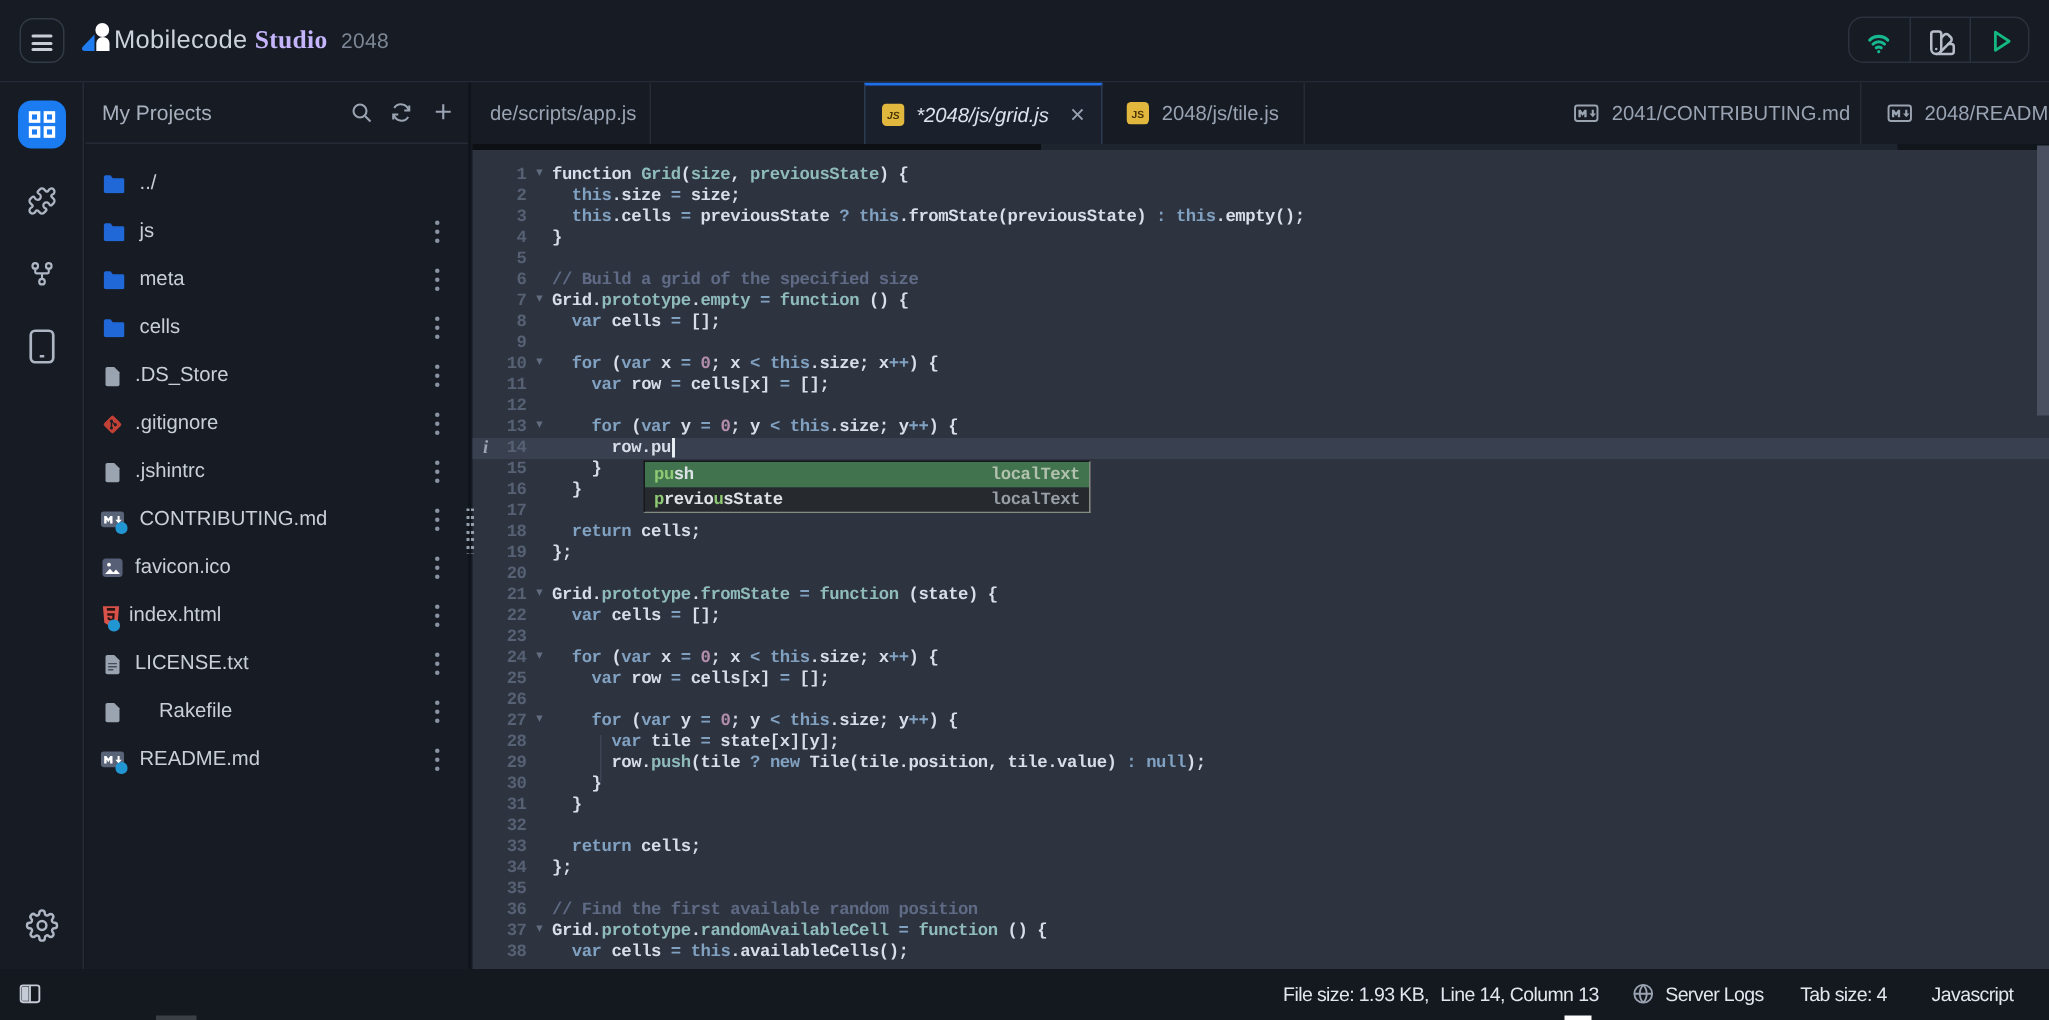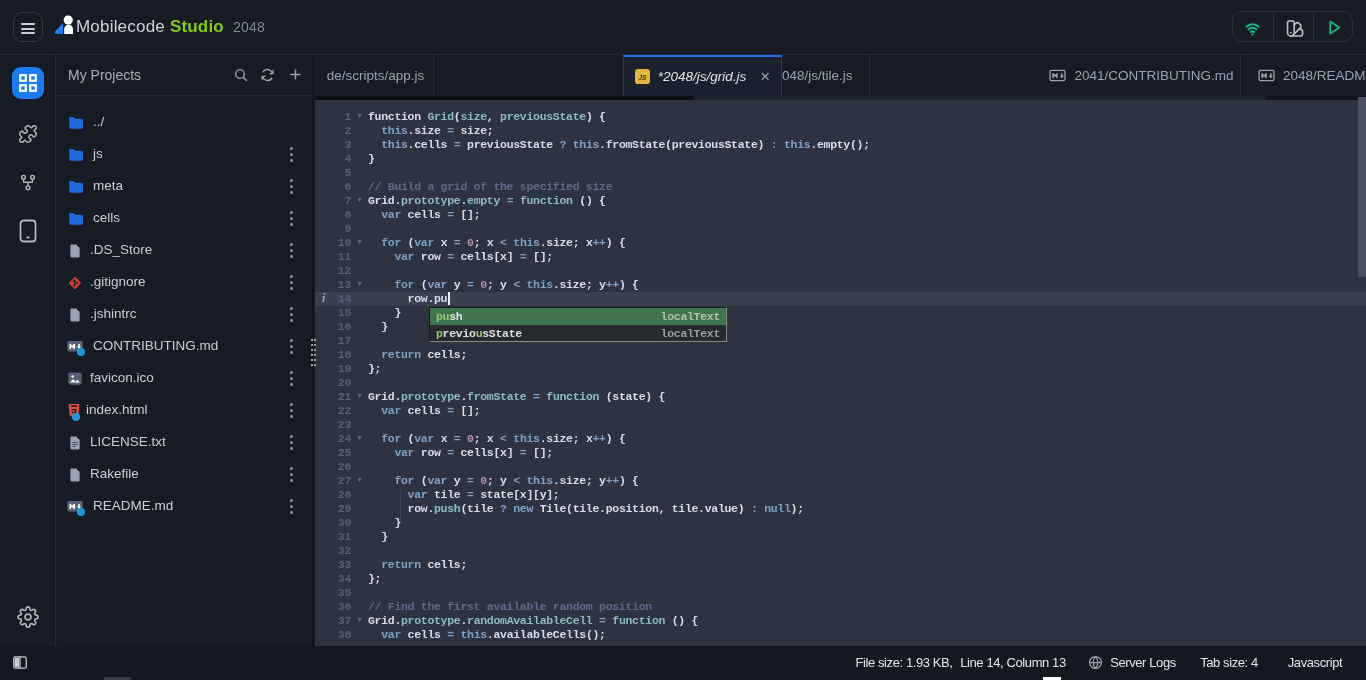--- a/index.html
+++ b/index.html
@@ -6,21 +6,21 @@
   html,body { width:1366px; height:680px; overflow:hidden; background:#151a23;
     font-family:"Liberation Sans", sans-serif; }
   .abs { position:absolute; }
   
   #topbar { position:absolute; left:0; top:0; width:1366px; height:55px;
     background:#161b24; border-bottom:1px solid #242b36; }
   #hamb { position:absolute; left:13px; top:12px; width:30px; height:30px;
     border:1px solid #323a46; border-radius:9px; }
   #hamb i { position:absolute; left:7px; width:14px; height:2px; background:#c8cdd6; border-radius:1px; }
   #brand { position:absolute; left:76px; top:17px; font-size:17px; color:#ccd3dc; letter-spacing:.2px; }
-  #brand b { color:#84cc16; }
+  #brand b { color:#c4b5fd;font-family:Liberation Serif, serif; }
   #brand .ver { color:#7d8795; font-size:14px; margin-left:9px; font-weight:400; }
   
   #btng { position:absolute; left:1232px; top:11px; width:121px; height:31px;
     border:1px solid #2b323e; border-radius:10px; }
   #btng .sep { position:absolute; top:0; width:1px; height:29px; background:#2b323e; }
   
   #rail { position:absolute; left:0; top:55px; width:56px; height:591px;
     background:#161b24; border-right:1px solid #242b36; }
   #railbtn { position:absolute; left:12px; top:12px; width:32px; height:32px;
     background:#1a7cf0; border-radius:9px; }
@@ -34,21 +34,21 @@
   .dots { position:absolute; left:232px; top:8px; width:4px; height:16px; }
   .dots i { position:absolute; left:1px; width:3px; height:3px; border-radius:50%; background:#8a93a3; }
   
   #tabbar { position:absolute; left:315px; top:55px; width:1051px; height:41px; background:#161b24; overflow:hidden; }
   .tab { position:absolute; top:0; height:41px; border-right:1px solid #242b36;
     display:flex; align-items:center; justify-content:center; gap:8px;
     font-size:13.5px; color:#99a3b2; }
   #tabact { position:absolute; top:0; height:41px; background:#1b212c;
     border-top:2px solid #1f6feb; border-left:1px solid #2c3a52; border-right:1px solid #2c3a52;
     display:flex; align-items:center; justify-content:center; gap:8px;
-    font-size:13.5px; color:#dde3ec; font-style:italic;margin-left:47px; }
+    font-size:13.5px; color:#dde3ec; font-style:italic; }
   #tabact .x { font-style:normal; color:#97a1b1; font-size:17px; margin-left:6px; font-weight:400; }
   #tabsb { position:absolute; left:315px; top:96px; width:1051px; height:4px; background:#1e242e; }
   #tabsb .thumb { position:absolute; left:0; top:0; width:379px; height:4px; background:#0c1014; }
   #tabsb .dk { position:absolute; left:950px; top:0; width:101px; height:4px; background:#11151c; }
   
   #editor { position:absolute; left:315px; top:100px; width:1051px; height:546px; background:#2e3340; z-index:1; }
   #code { position:absolute; left:0; top:10px; width:1051px;
     font-family:"Liberation Mono", monospace; font-size:11.5px; line-height:14px;
     font-weight:bold; letter-spacing:-0.3px; color:#d8dee9; white-space:pre; }
   .ln { height:14px; display:flex; }
@@ -312,21 +312,21 @@
           <i style="top:6px"></i>
           <i style="top:12px"></i>
         </span>
       </div>
       <div class="frow" style="top:404px">
     <span class="abs" style="left:12px;top:9px">
           <svg width="12" height="14" viewBox="0 0 20 24">
             <path d="M2 3 a2 2 0 0 1 2-2 h8 l6 6 v14 a2 2 0 0 1 -2 2 H4 a2 2 0 0 1 -2-2 z" fill="#9aa3b0"></path>
           </svg>
         </span>
-    <span class="lbl" style="left:33px">Rakefile</span>
+    <span class="lbl" style="left:49px">Rakefile</span>
         <span class="dots">
           <i style="top:0"></i>
           <i style="top:6px"></i>
           <i style="top:12px"></i>
         </span>
       </div>
       <div class="frow" style="top:436px">
     <span class="abs" style="left:10px;top:9px">
           <svg width="16" height="13" viewBox="0 0 26 20">
             <rect x="0.5" y="1" width="25" height="17" rx="3" fill="#5a6478"></rect>

